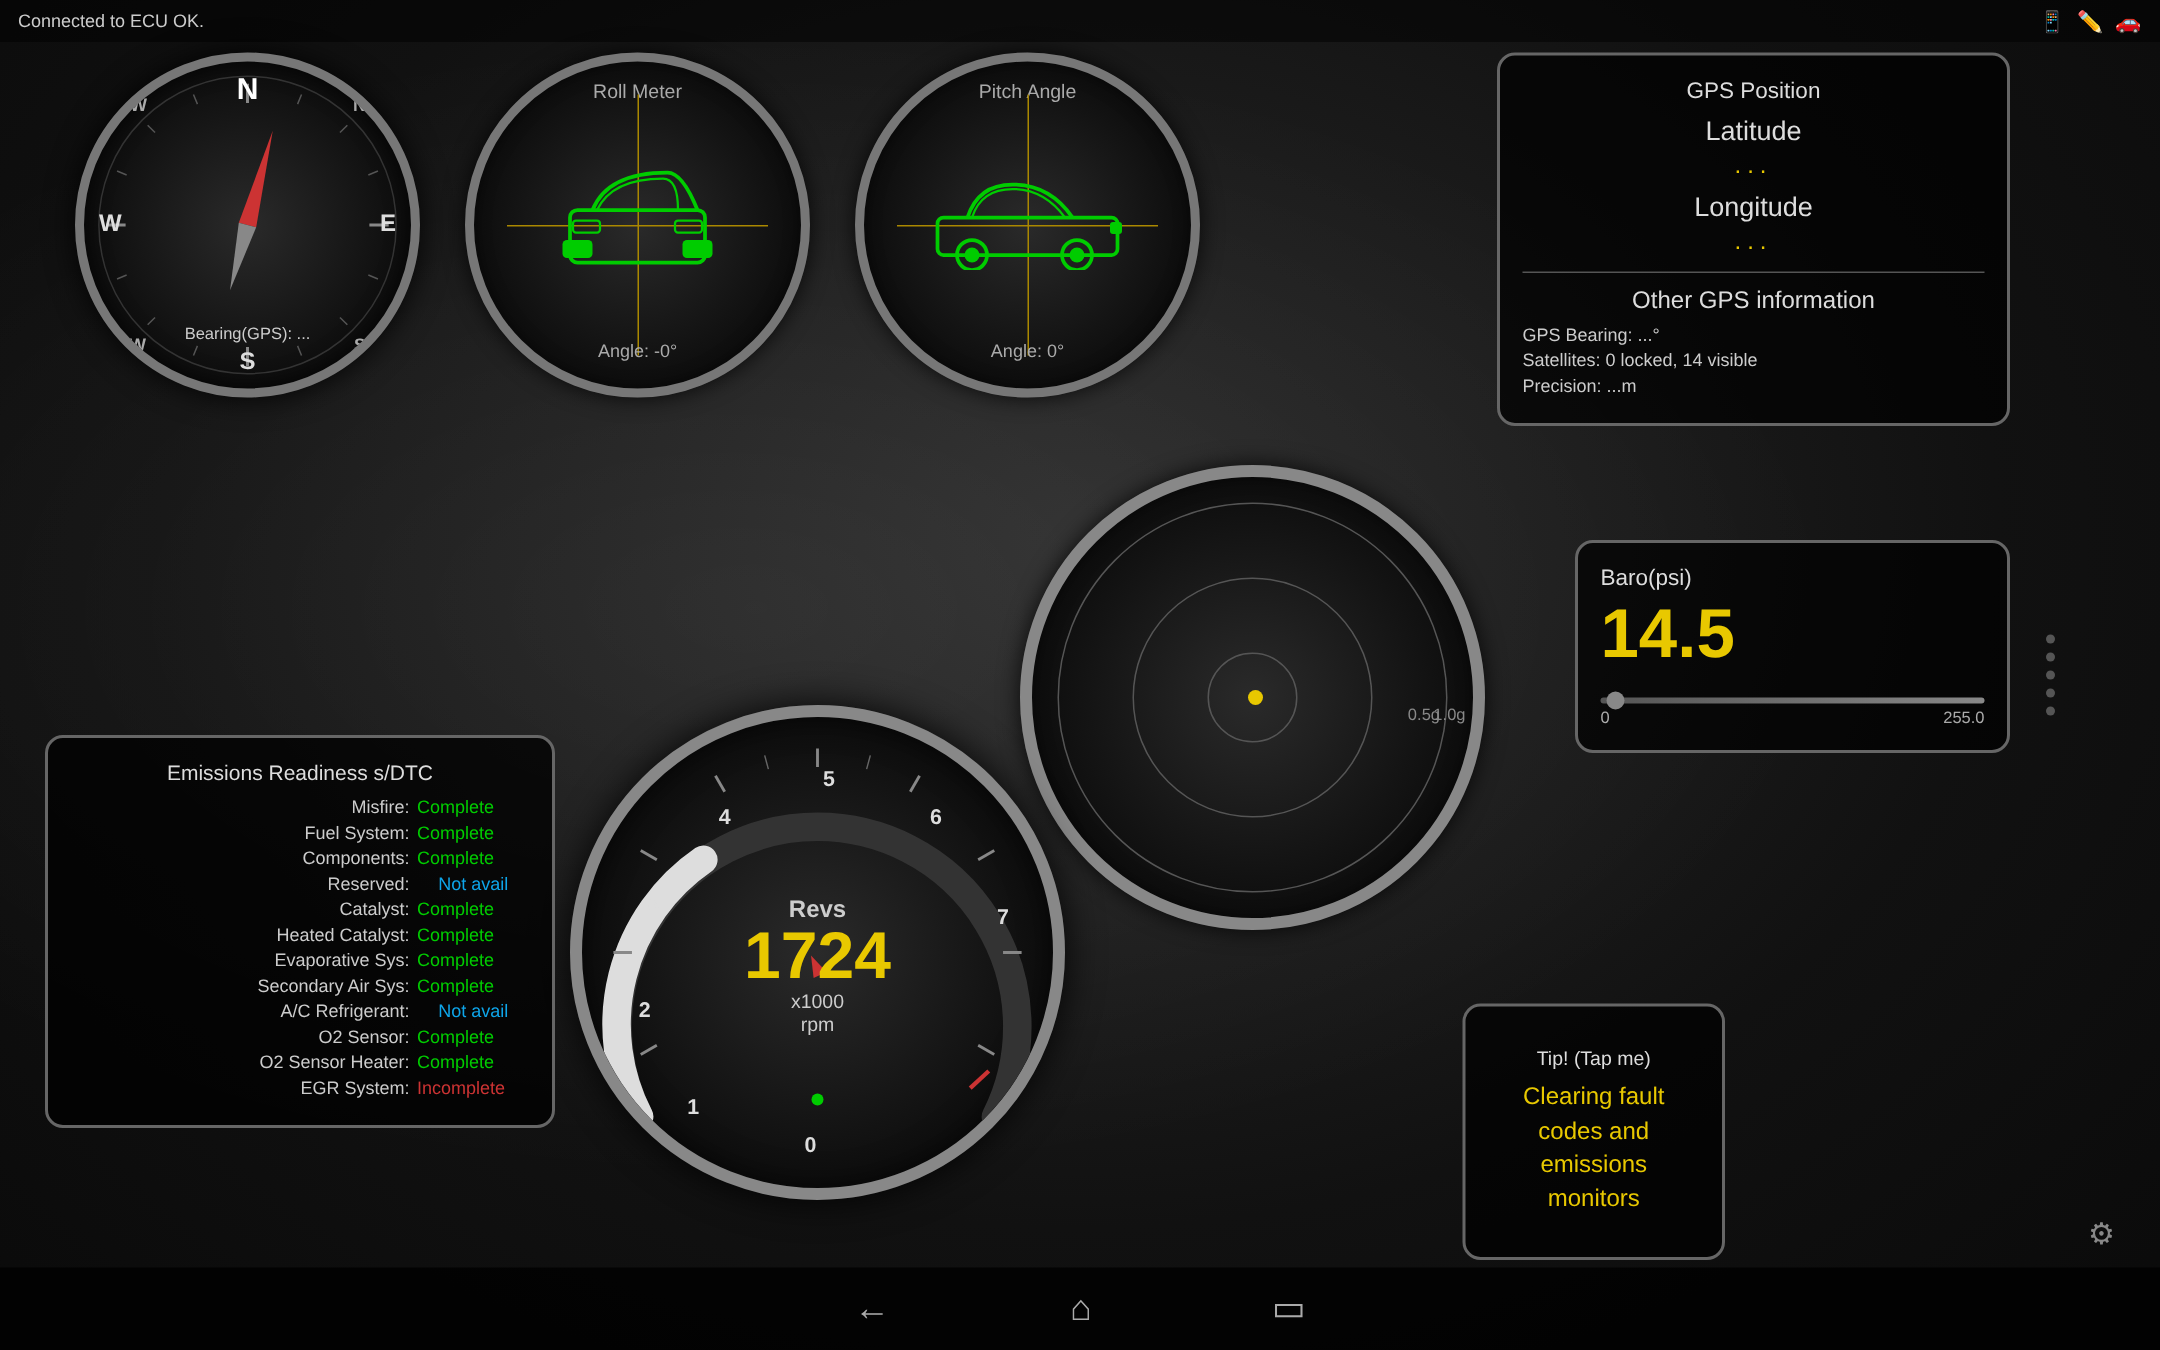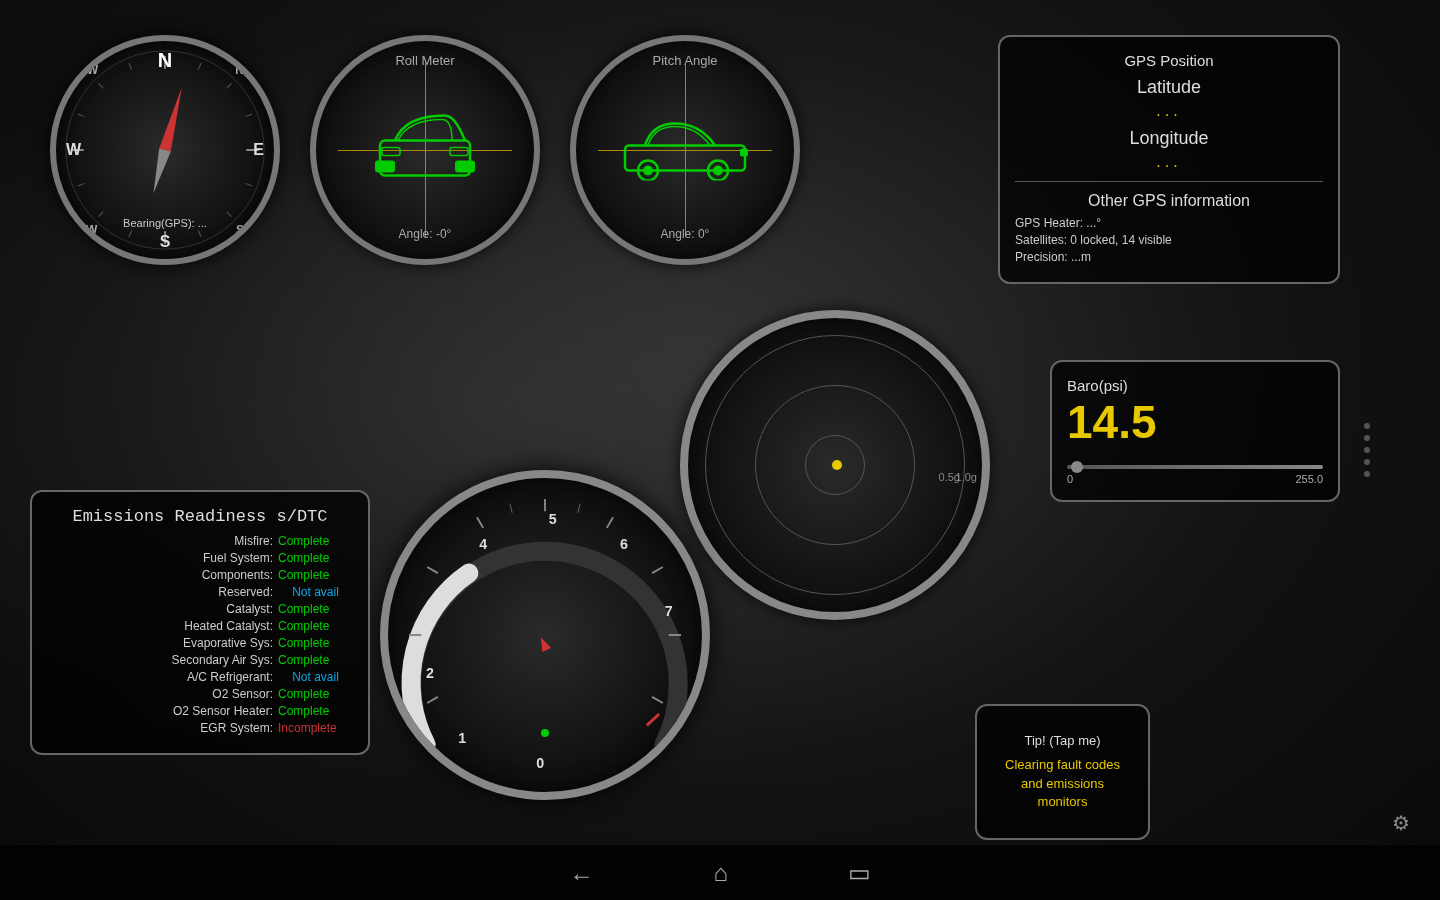--- a/index.html
+++ b/index.html
@@ -437,24 +437,23 @@
       top: 490px;
       width: 340px;
       background: rgba(0,0,0,0.75);
       border: 2px solid #666;
       border-radius: 12px;
       padding: 15px 15px 15px 15px;
     }
 
     .emissions-title {
       color: #ddd;
-      font-size: 17px;
+      font-size: 14px;
       text-align: center;
       margin-bottom: 8px;
-      font-family: Liberation Mono, monospace;
     }
 
     .emission-row {
       font-size: 12px;
       margin: 3px 0;
       color: #ccc;
       display: flex;
       justify-content: space-between;
     }
 
@@ -499,21 +498,21 @@
     }
 
     .tip-title {
       color: #ddd;
       font-size: 13px;
       margin-bottom: 8px;
     }
 
     .tip-content {
       color: #e8c800;
-      font-size: 13px;
+      font-size: 16px;
       line-height: 1.4;
     }
 
     
     .clock-panel {
       position: absolute;
       right: 100px;
       bottom: 60px;
       width: 165px;
       background: rgba(0,0,0,0.8);
@@ -604,20 +603,28 @@
       inset: 0;
       width: 100%;
       height: 100%;
     }
   </style>
 </head>
 <body>
 
 <div class="main-container">
 
+  <div class="status-bar">
+    <span class="status-text">Connected to ECU OK.</span>
+    <div class="status-icons">
+      <span class="status-icon">📱</span>
+      <span class="status-icon">✏️</span>
+      <span class="status-icon">🚗</span>
+    </div>
+  </div>
 
   <div class="gauge-container compass">
     <div class="compass-inner">
 
       <svg class="compass-tick-svg" viewBox="0 0 220 220">
         <circle cx="110" cy="110" r="100" fill="none" stroke="#333" stroke-width="1"></circle>
 
         <line x1="110" y1="15" x2="110" y2="28" stroke="#888" stroke-width="2"></line>
         <line x1="110" y1="192" x2="110" y2="205" stroke="#888" stroke-width="2"></line>
         <line x1="15" y1="110" x2="28" y2="110" stroke="#888" stroke-width="2"></line>
@@ -706,21 +713,21 @@
   </div>
 
   <div class="gps-panel">
     <div class="gps-title">GPS Position</div>
     <div class="gps-field-label">Latitude</div>
     <div class="gps-dots">...</div>
     <div class="gps-field-label">Longitude</div>
     <div class="gps-dots">...</div>
     <hr class="gps-divider">
     <div class="gps-other-title">Other GPS information</div>
-    <div class="gps-info-line">GPS Heater: ...°</div>
+    <div class="gps-info-line">GPS Bearing: ...°</div>
     <div class="gps-info-line">Satellites: 0 locked, 14 visible</div>
     <div class="gps-info-line">Precision: ...m</div>
   </div>
 
   <div class="gauge-container g-meter">
     <div class="g-meter-circles">
 
       <div class="g-circle" style="width: 260px; height: 260px;"></div>
 
       <div class="g-circle" style="width: 160px; height: 160px;"></div>
@@ -768,20 +775,26 @@
       <line x1="165" y1="22" x2="165" y2="35" stroke="#888" stroke-width="2" transform="rotate(30, 165, 165)"></line>
       <line x1="165" y1="22" x2="165" y2="35" stroke="#888" stroke-width="2" transform="rotate(-30, 165, 165)"></line>
       <line x1="165" y1="22" x2="165" y2="35" stroke="#888" stroke-width="2" transform="rotate(60, 165, 165)"></line>
       <line x1="165" y1="22" x2="165" y2="35" stroke="#888" stroke-width="2" transform="rotate(-60, 165, 165)"></line>
       <line x1="165" y1="22" x2="165" y2="35" stroke="#888" stroke-width="2" transform="rotate(90, 165, 165)"></line>
       <line x1="165" y1="22" x2="165" y2="35" stroke="#888" stroke-width="2" transform="rotate(-90, 165, 165)"></line>
       <line x1="165" y1="22" x2="165" y2="35" stroke="#888" stroke-width="2" transform="rotate(120, 165, 165)"></line>
       <line x1="165" y1="22" x2="165" y2="35" stroke="#888" stroke-width="2" transform="rotate(-120, 165, 165)"></line>
     </svg>
 
+    <div class="rpm-center">
+      <div class="rpm-label">Revs</div>
+      <div class="rpm-value">1724</div>
+      <div class="rpm-unit-line1">x1000</div>
+      <div class="rpm-unit-line2">rpm</div>
+    </div>
     <div class="rpm-dot"></div>
   </div>
 
   <div class="baro-panel">
     <div class="baro-title">Baro(psi)</div>
     <div class="baro-value">14.5</div>
     <div class="baro-slider-container">
       <div class="baro-slider-track">
         <div class="baro-slider-thumb"></div>
       </div>

